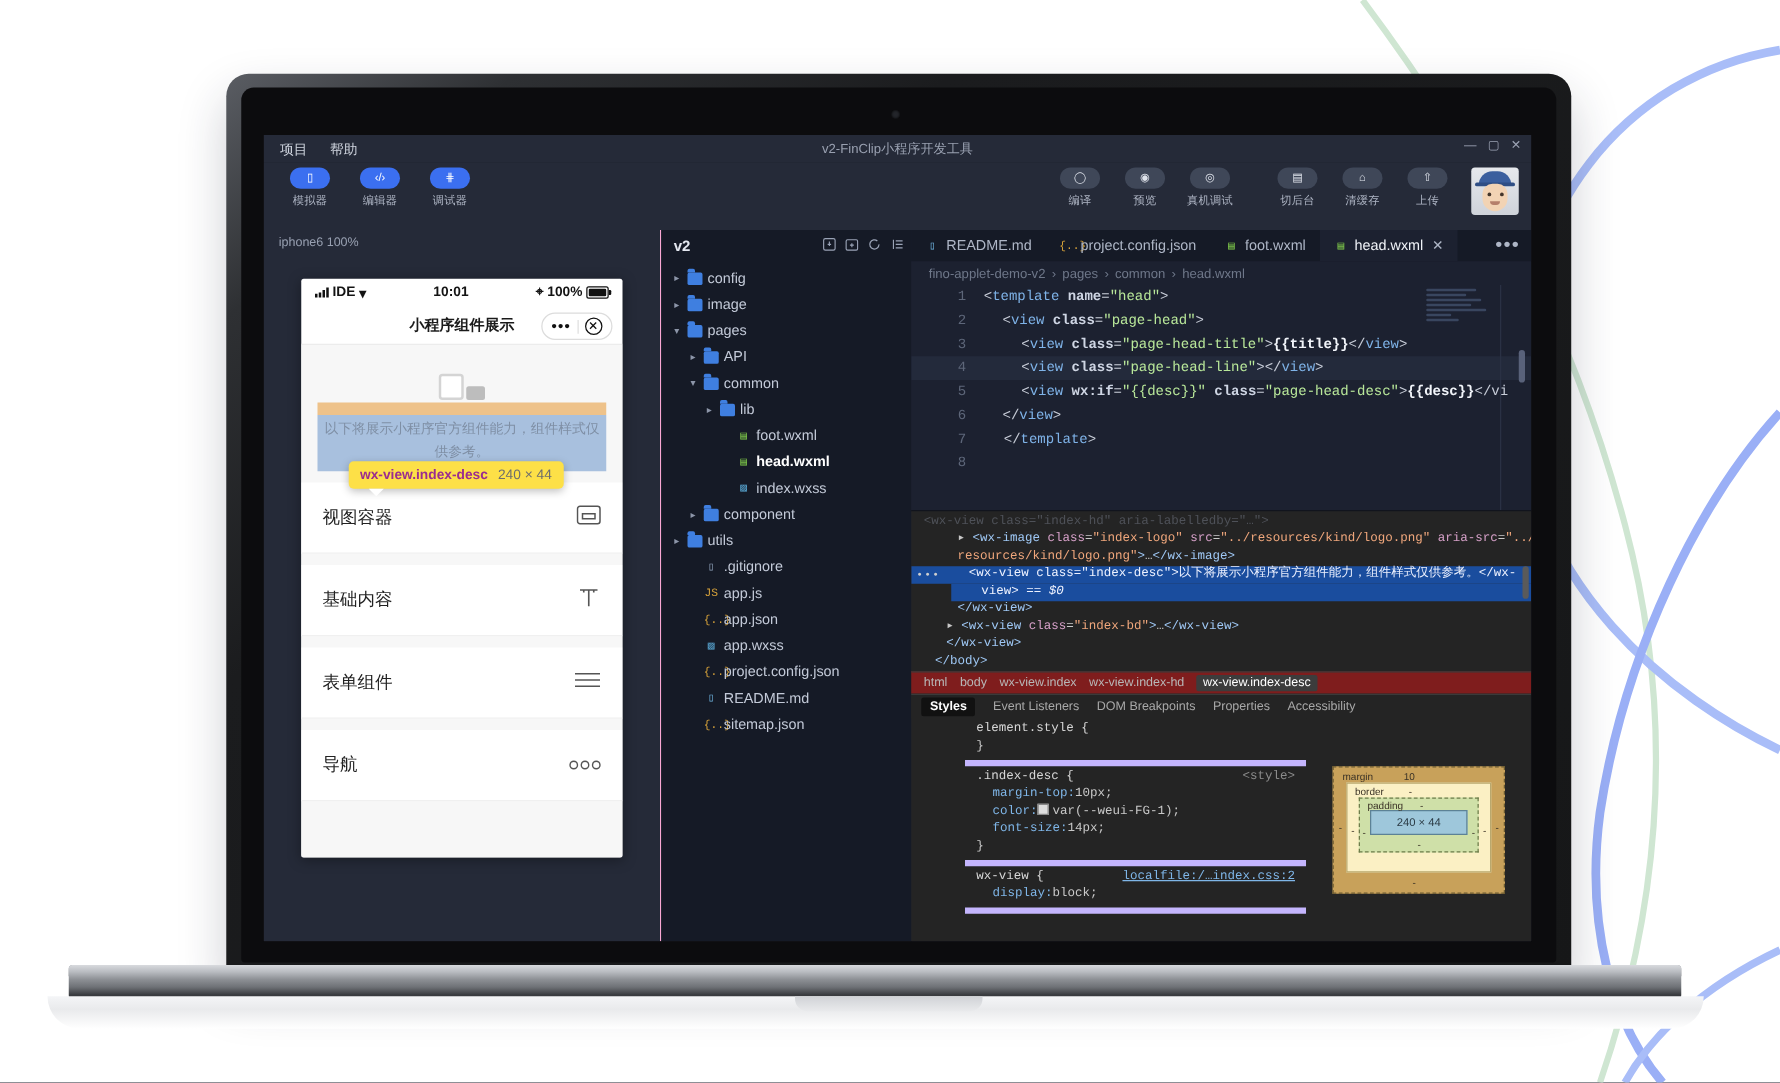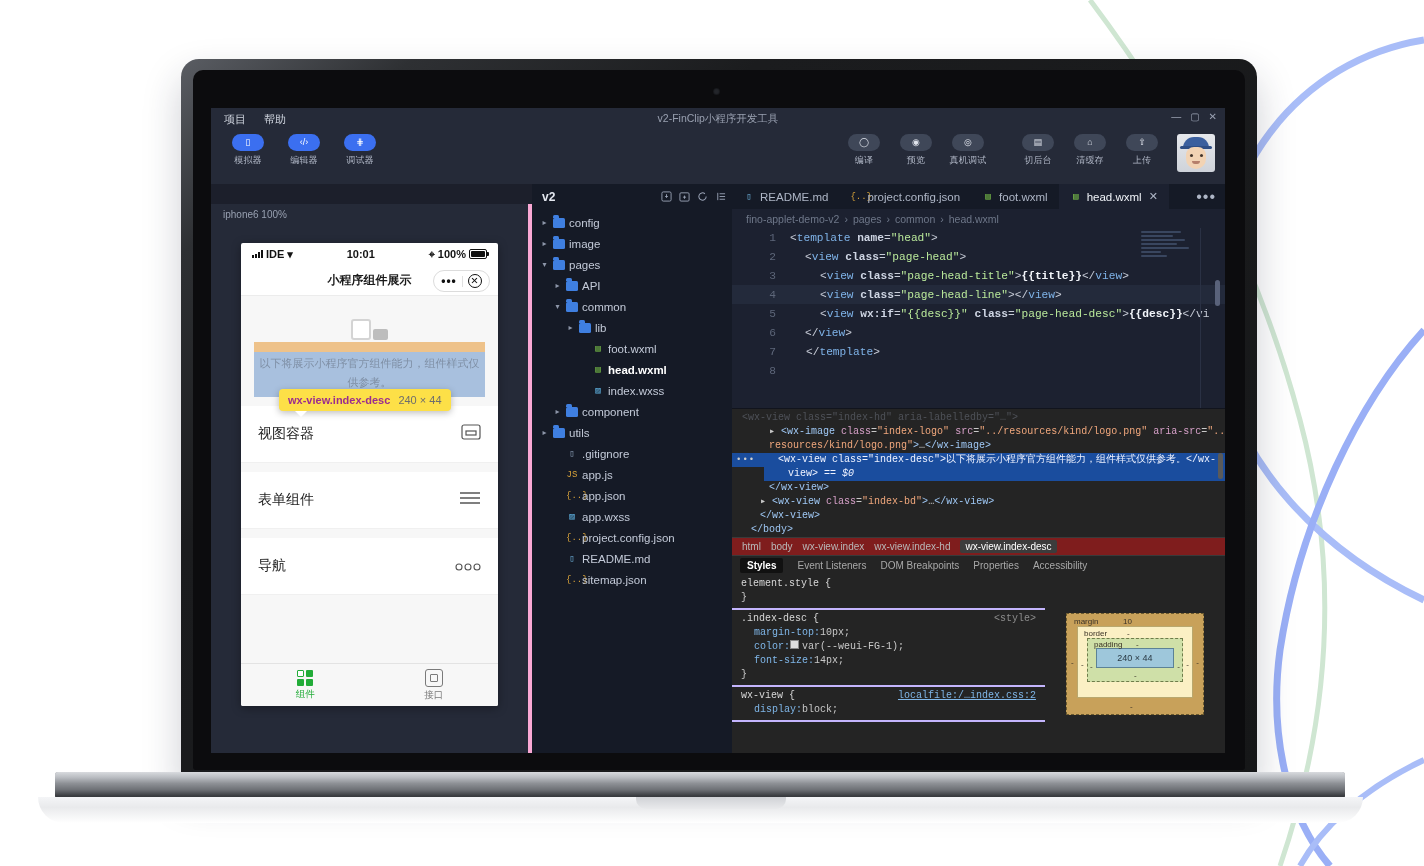--- a/index.html
+++ b/index.html
@@ -74,21 +74,21 @@
   .avatar .hat{position:absolute;left:6px;top:3px;width:26px;height:11px;border-radius:11px 11px 0 0;background:#3b5f9e;}
   .avatar .brim{position:absolute;left:3px;top:12px;width:32px;height:3px;border-radius:2px;background:#2f4e85;}
   .avatar .face{position:absolute;left:9px;top:13px;width:20px;height:22px;border-radius:8px 8px 10px 10px;background:#f2d3b4;}
   .avatar .eye{position:absolute;top:20px;width:3px;height:3px;border-radius:50%;background:#43352b;}
   .avatar .eye.l{left:13px;} .avatar .eye.r{left:23px;}
   .avatar .mouth{position:absolute;left:15px;top:27px;width:8px;height:3px;border-radius:0 0 5px 5px;background:#b57f6b;}
 
   .body{flex:1;display:flex;min-height:0;}
 
   
-  .sim{width:317px;background:#252a38;display:flex;flex-direction:column;border-right:4px solid #f9a8d4;margin-top:20px;}
+  .sim{width:317px;background:#252a38;display:flex;flex-direction:column;border-right:1px solid #f9a8d4;}
   .sim-bar{height:20px;display:flex;align-items:center;padding-left:12px;font-size:10px;color:#98a0b1;}
   .sim-stage{flex:1;display:flex;justify-content:center;padding-top:19px;}
   .phone{width:257px;height:463px;background:#fff;border-radius:2px;overflow:hidden;
     display:flex;flex-direction:column;position:relative;box-shadow:0 2px 10px rgba(0,0,0,.35);}
   .status{height:22px;display:flex;align-items:center;padding:0 11px;font-size:11px;color:#131313;font-weight:bold;}
   .status .left{display:flex;align-items:center;gap:3px;}
   .status .mid{flex:1;text-align:center;}
   .status .right{display:flex;align-items:center;gap:3px;}
   .bars{display:inline-flex;align-items:flex-end;gap:1px;height:8px;}
   .bars i{width:2px;background:#111;display:block;}
@@ -192,21 +192,21 @@
     color:#a8a8a8;background:#242424;border-top:1px solid #3a3a3a;}
   .stab .on{background:#111;color:#fff;padding:2px 7px;border-radius:2px;font-weight:bold;}
   .styles-wrap{flex:1;display:flex;min-height:0;}
   .styles{flex:1;min-width:0;display:flex;flex-direction:column;}
   .filterrow{height:19px;display:flex;align-items:center;padding:0 6px 0 9px;font-size:10px;
     color:#8c8c8c;border-bottom:1px solid #3a3a3a;background:#242424;}
   .filterrow .grow{flex:1;}
   .filterrow .pill{color:#d7d7d7;font-weight:bold;margin-left:10px;}
   .filterrow .plus{color:#d7d7d7;margin-left:10px;font-size:12px;}
   .cssbody{flex:1;overflow:hidden;font-family:"Liberation Mono",monospace;font-size:10px;color:#c8c8c8;}
-  .rule{border-bottom:2px solid #c4b5fd;padding:2px 0 3px;}
+  .rule{border-bottom:5px solid #c4b5fd;padding:2px 0 3px;margin-left:43px;}
   .rl{line-height:14px;padding:0 9px;display:flex;}
   .rl .src{margin-left:auto;color:#8c8c8c;}
   .rl .src.lnk{color:#7fb6e8;text-decoration:underline;}
   .p-name{color:#7fb6e8;} .p-val{color:#c8c8c8;} .p-sel{color:#d7d7d7;}
   .swatch{display:inline-block;width:7px;height:7px;border:1px solid #888;background:#ddd;margin-right:3px;vertical-align:middle;}
   .boxpane{width:168px;background:#242424;display:flex;align-items:center;justify-content:center;padding:6px;}
   .bm{width:138px;background:#c8a15a;border:1px dashed #6b5a30;padding:12px 10px 16px;position:relative;box-sizing:border-box;}
   .bm .lab{position:absolute;font-size:8px;color:#3a3226;}
   .bm-border{background:#fbf0c4;border:1px solid #b9a86e;padding:11px 9px 15px;position:relative;}
   .bm-padding{background:#cfe0a8;border:1px dashed #6e7c4a;padding:9px 8px 13px;position:relative;}
@@ -355,55 +355,48 @@
                 <div class="cell">
                   <span class="ct">视图容器</span>
                   <span class="ci">
                     <svg width="20" height="16" viewBox="0 0 20 16">
                         <rect x="1" y="1" width="18" height="14" rx="2" fill="none" stroke="#555" stroke-width="1.2"></rect>
                         <rect x="5" y="7" width="10" height="4" fill="none" stroke="#555" stroke-width="1.2"></rect>
                       </svg>
                   </span>
                 </div>
                 <div class="cell">
+                  <span class="ct">基础内容</span>
+                  <span class="ci">
+                    <svg width="20" height="18" viewBox="0 0 20 18">
+                        <path d="M3 3h14M10 3v13M6 3v2M14 3v2" fill="none" stroke="#555" stroke-width="1.3"></path>
+                      </svg>
+                  </span>
+                </div>
+                <div class="cell">
                   <span class="ct">表单组件</span>
                   <span class="ci">
                     <svg width="22" height="14" viewBox="0 0 22 14">
                         <path d="M1 2h20M1 7h20M1 12h20" stroke="#555" stroke-width="1.3"></path>
                       </svg>
                   </span>
                 </div>
                 <div class="cell">
                   <span class="ct">导航</span>
                   <span class="ci">
                     <svg width="26" height="8" viewBox="0 0 26 8">
                         <circle cx="4" cy="4" r="3" fill="none" stroke="#555" stroke-width="1.1"></circle>
                         <circle cx="13" cy="4" r="3" fill="none" stroke="#555" stroke-width="1.1"></circle>
                         <circle cx="22" cy="4" r="3" fill="none" stroke="#555" stroke-width="1.1"></circle>
                       </svg>
                   </span>
                 </div>
 
               </div>
 
-              <div class="tabbar">
-                <div class="tab active">
-                  <span class="sq4">
-                      <i></i>
-                      <i></i>
-                      <i></i>
-                      <i></i>
-                    </span>
-                  <span>组件</span>
-                </div>
-                <div class="tab idle">
-                  <span class="chip"></span>
-                  <span>接口</span>
-                </div>
-              </div>
 
             </div>
           </div>
         </div>
 
         <div class="explorer">
           <div class="exp-head">
             <span class="exp-title">v2</span>
             <span class="exp-icons">
               <span><svg width="11" height="11" viewBox="0 0 12 12">

